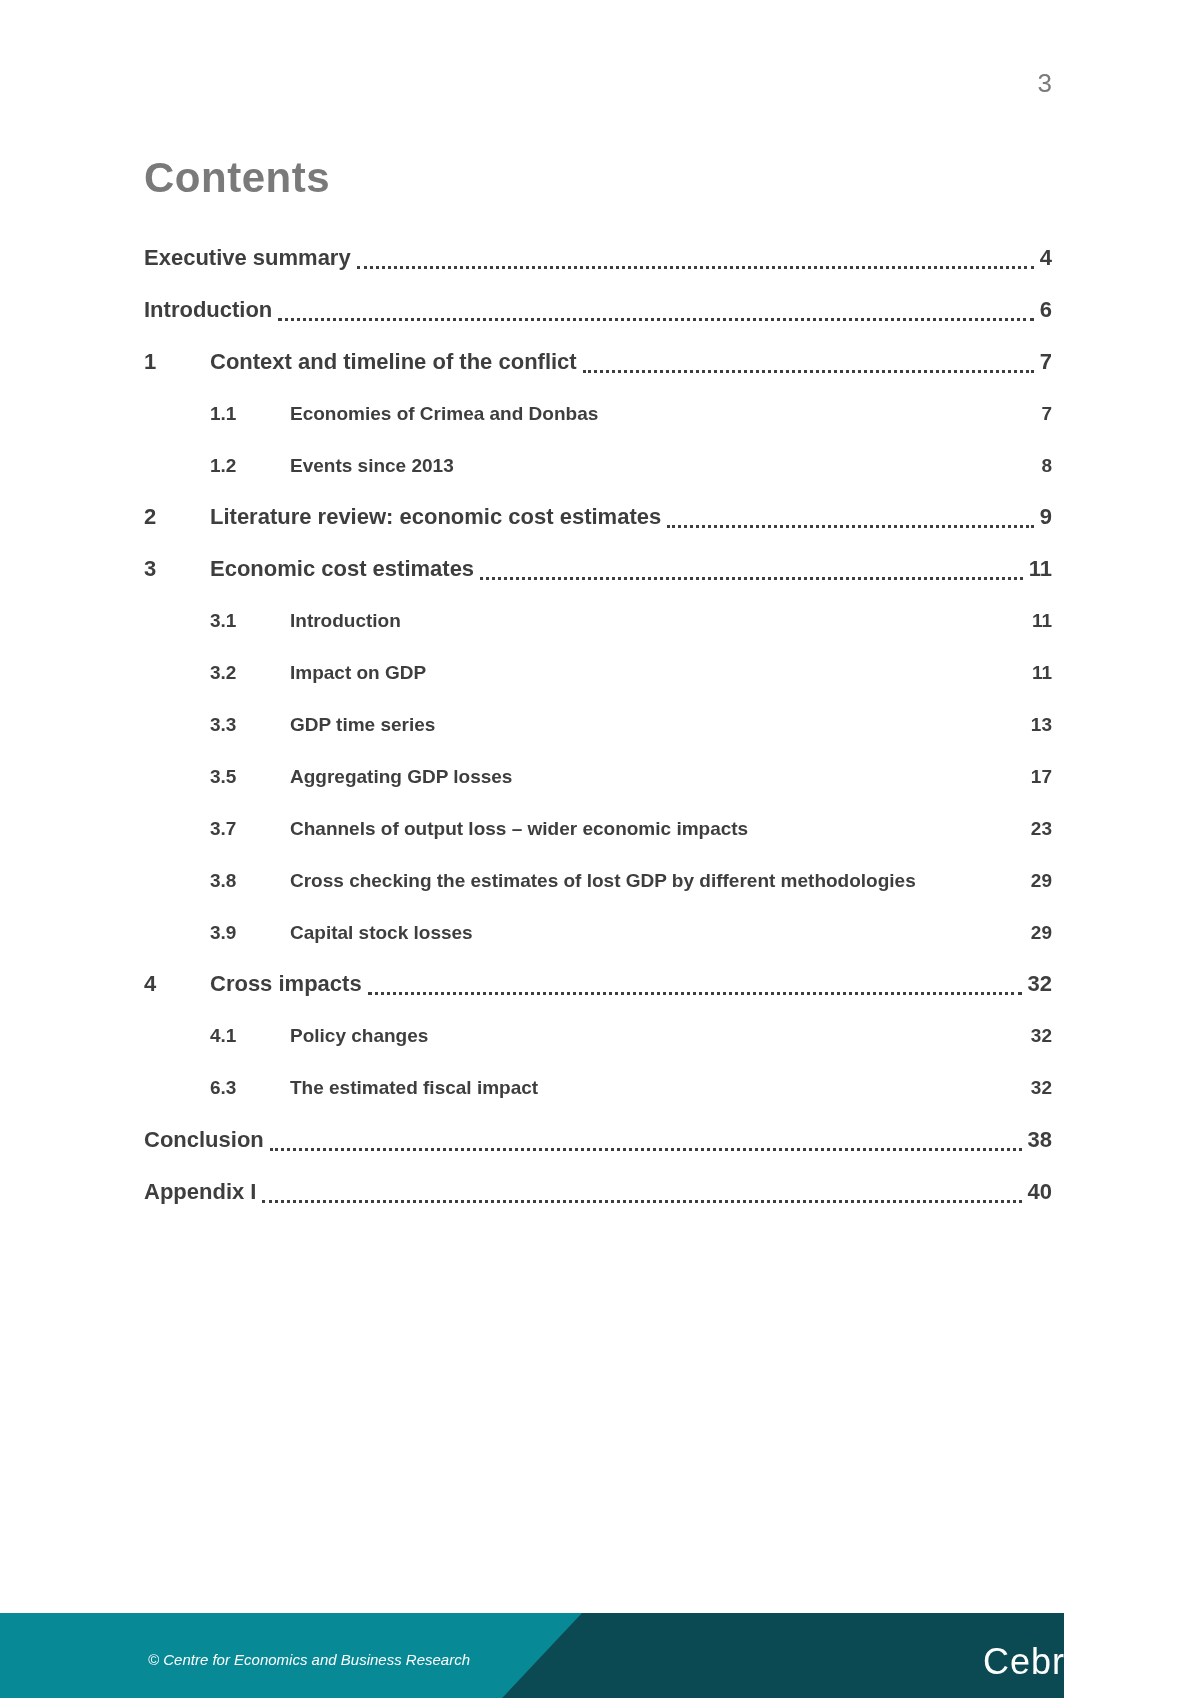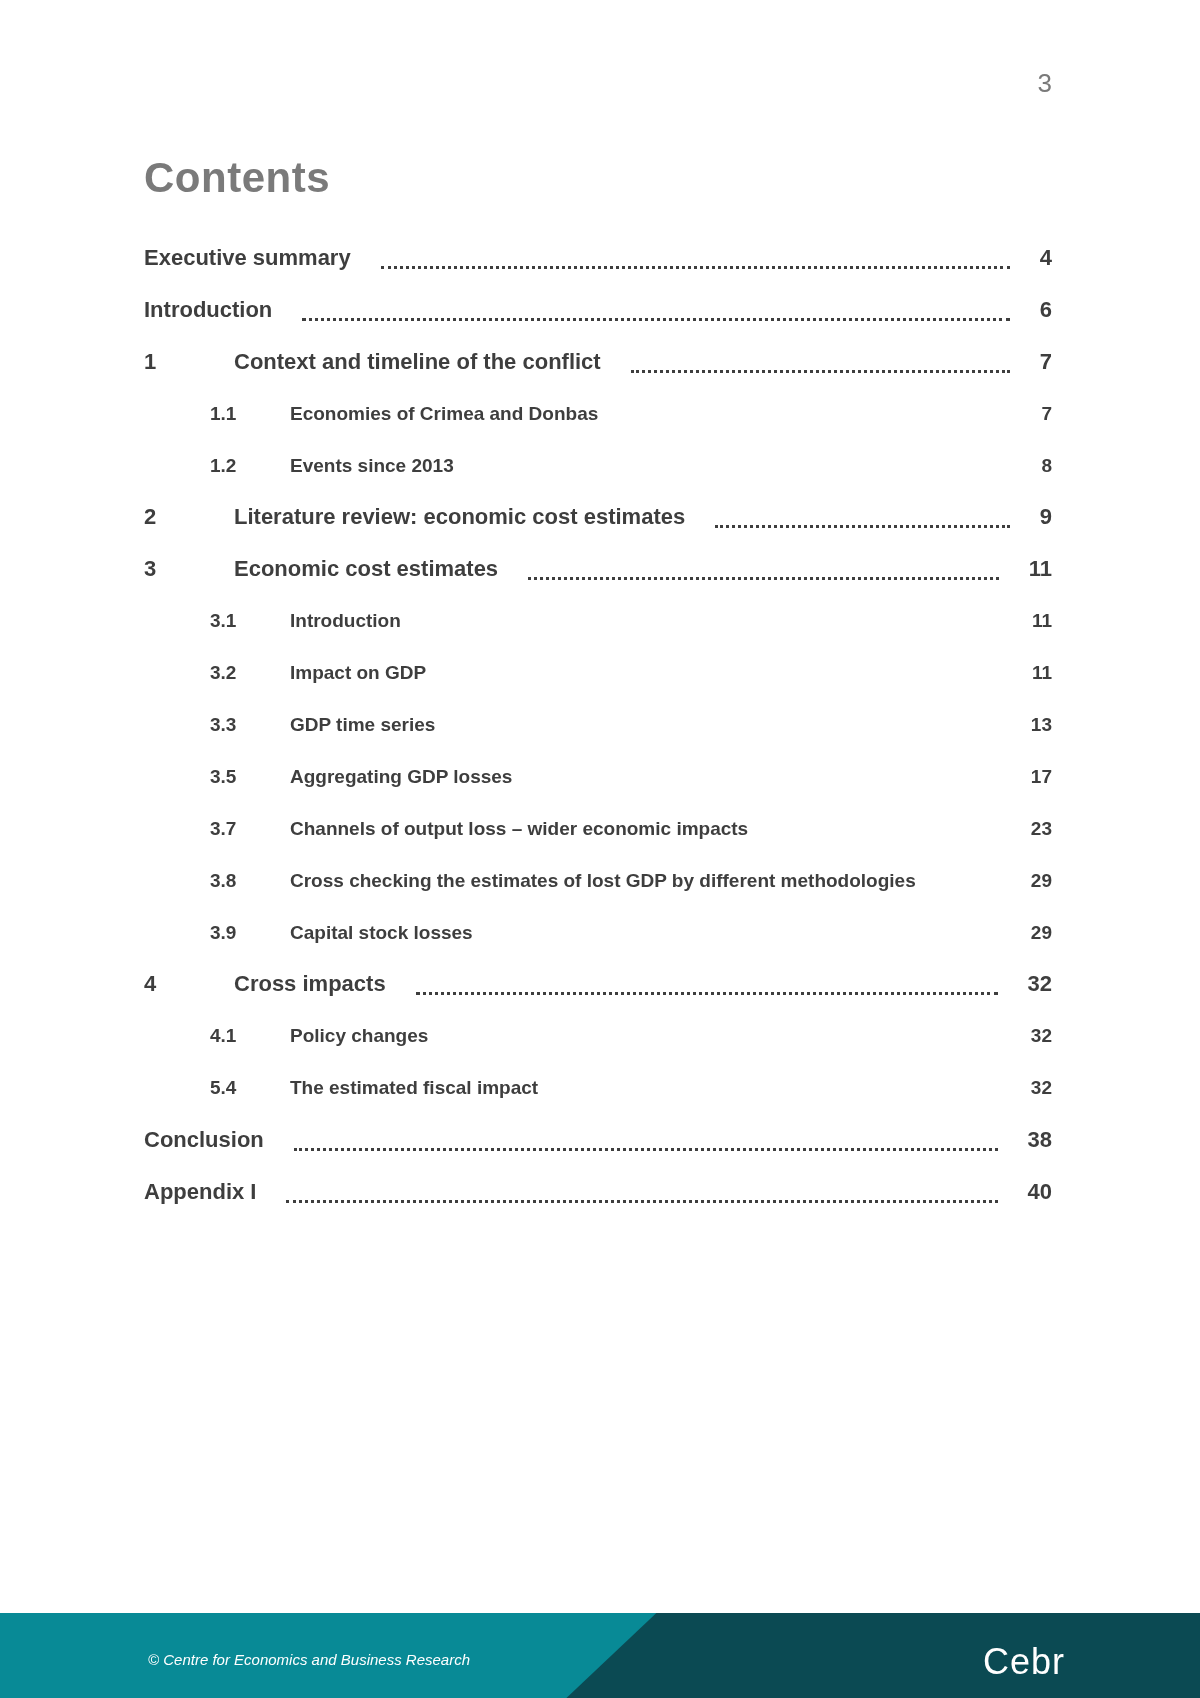--- a/index.html
+++ b/index.html
@@ -43,41 +43,41 @@
     width: 908px; 
   }
   .toc-row {
     display: flex;
     align-items: center;
     height: 51.9px;
     color: var(--text-dark);
     font-weight: bold;
     white-space: nowrap;
   }
-  .lvl0, .lvl1 { font-size: 22px; gap: 24px; }
+  .lvl0, .lvl1 { font-size: 22px; }
   .lvl2 { font-size: 19px; padding-left: 66px; }
   .toc-num { flex: none; }
   .lvl1 .toc-num { width: 66px; }
   .lvl2 .toc-num { width: 80px; }
   .toc-title { flex: none; }
   .toc-leader {
     flex: 1 1 auto;
     height: 0;
     align-self: flex-end;
     margin: 0 6px 15px 6px;
     border-bottom: 3px dotted var(--text-dark);
   }
   .toc-leader.no-dots { border-bottom: none; }
   .toc-page { flex: none; text-align: right; }
 
   .footer {
     position: absolute;
     left: 0;
     bottom: 0;
-    width: 1200px;
+    width: 1064px;
     height: 85px;
     background: var(--light-teal);
   }
   .footer-dark {
     position: absolute;
     top: 0; left: 0; right: 0; bottom: 0;
     background: var(--dark-teal);
     clip-path: polygon(54.7% 0, 100% 0, 100% 100%, 47.2% 100%);
   }
   .copyright {
@@ -198,21 +198,21 @@
     <span class="toc-leader"></span>
     <span class="toc-page">32</span>
   </div>
       <div class="toc-row lvl2">
     <span class="toc-num">4.1</span>
     <span class="toc-title">Policy changes</span>
     <span class="toc-leader no-dots"></span>
     <span class="toc-page">32</span>
   </div>
       <div class="toc-row lvl2">
-    <span class="toc-num">5.4</span>
+    <span class="toc-num">6.3</span>
     <span class="toc-title">The estimated fiscal impact</span>
     <span class="toc-leader no-dots"></span>
     <span class="toc-page">32</span>
   </div>
       <div class="toc-row lvl0">
 
     <span class="toc-title">Conclusion</span>
     <span class="toc-leader"></span>
     <span class="toc-page">38</span>
   </div>

